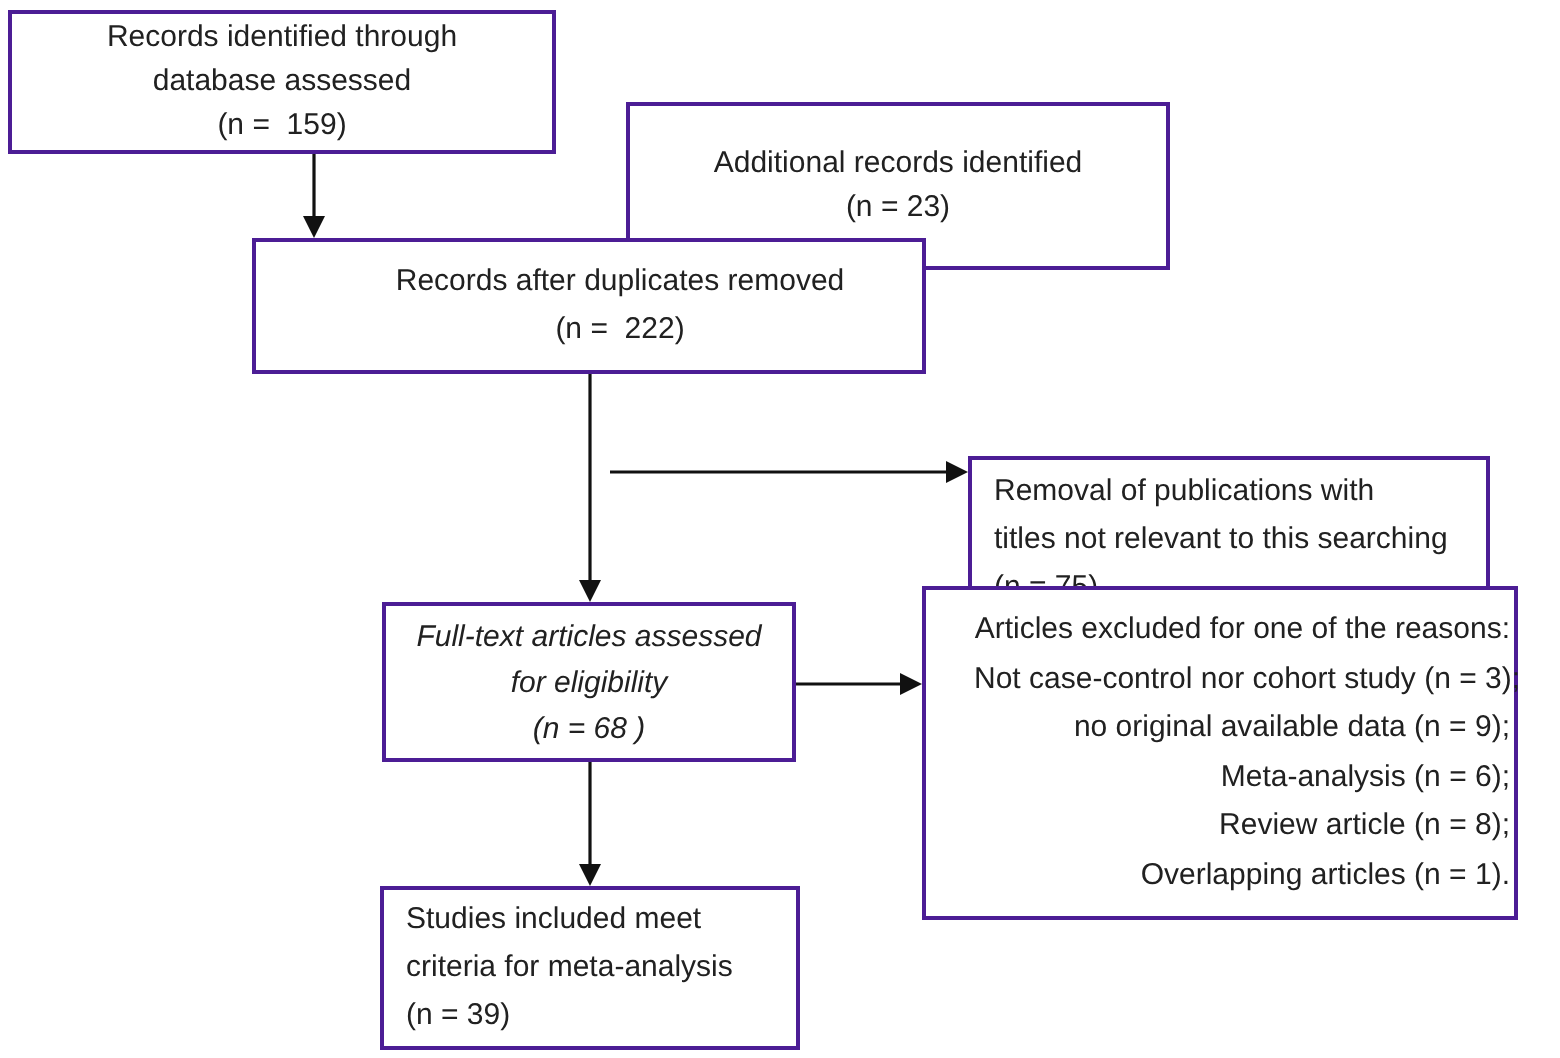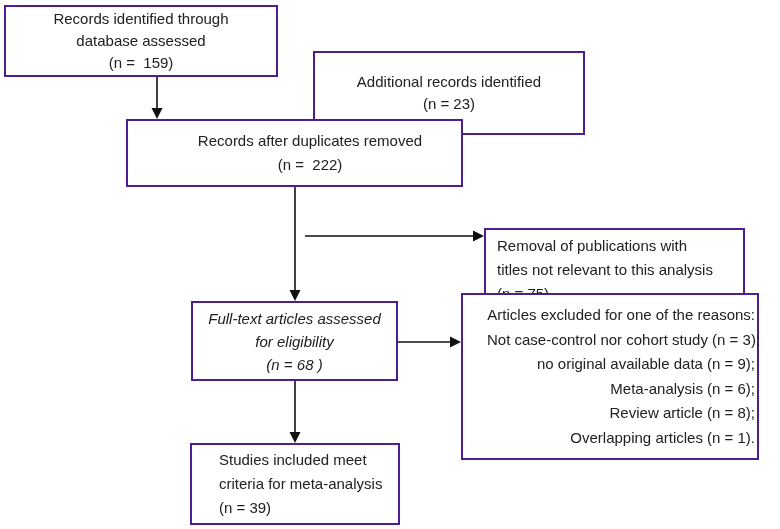--- a/index.html
+++ b/index.html
@@ -53,21 +53,21 @@
   
   #box-records-identified   { left: 4px;   top: 5px;   width: 274px; height: 72px; }
   #box-additional-records   { left: 313px; top: 3px;   width: 272px; height: 84px; margin-top: 48px; }
   #box-duplicates-removed   { left: 126px; top: 119px; width: 337px; height: 68px; }
   #box-duplicates-removed .line { line-height: 24px; margin-left: 31px; }
   #box-titles-not-relevant  { left: 484px; top: 188px; width: 261px; height: 84px; padding-left: 11px; padding-right: 4px; margin-top: 40px; }
   #box-fulltext-assessed    { left: 191px; top: 301px; width: 207px; height: 80px; }
   #box-fulltext-assessed .line { line-height: 23px; font-style: italic; }
   #box-articles-excluded    { left: 461px; top: 293px; width: 298px; height: 167px; padding-left: 24px; padding-right: 2px; justify-content: center; text-align: right; }
   #box-articles-excluded .line { line-height: 24.5px; }
-  #box-studies-included     { left: 190px; top: 443px; width: 210px; height: 82px; padding-left: 27px; padding-right: 4px; }
+  #box-studies-included     { left: 190px; top: 443px; width: 210px; height: 82px; padding-left: 11px; padding-right: 4px; }
   #box-titles-not-relevant .line.center-line { padding-right: 10px; }
 </style>
 </head>
 <body>
 
 <div class="canvas">
 
   <svg class="arrows" viewBox="0 0 780 529" xmlns="http://www.w3.org/2000/svg">
     <g stroke="#111111" stroke-width="1.6" fill="#111111">
 
@@ -114,21 +114,21 @@
     <div class="line">(n = 23)</div>
   </div>
 
   <div class="box centered" id="box-duplicates-removed">
     <div class="line">Records after duplicates removed</div>
     <div class="line">(n =  222)</div>
   </div>
 
   <div class="box left-align" id="box-titles-not-relevant">
     <div class="line">Removal of publications with</div>
-    <div class="line">titles not relevant to this analysis</div>
+    <div class="line">titles not relevant to this searching</div>
     <div class="line center-line">(n = 75)</div>
   </div>
 
   <div class="box centered" id="box-fulltext-assessed">
     <div class="line">Full-text articles assessed</div>
     <div class="line">for eligibility</div>
     <div class="line">(n = 68 )</div>
   </div>
 
   <div class="box left-align" id="box-articles-excluded">

